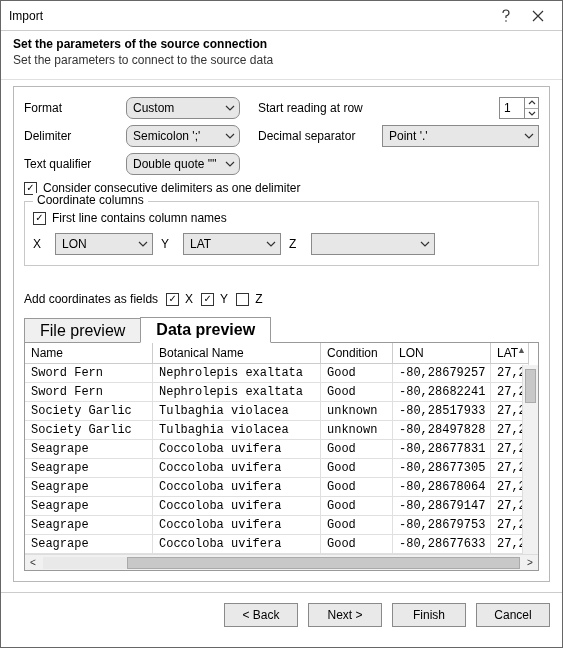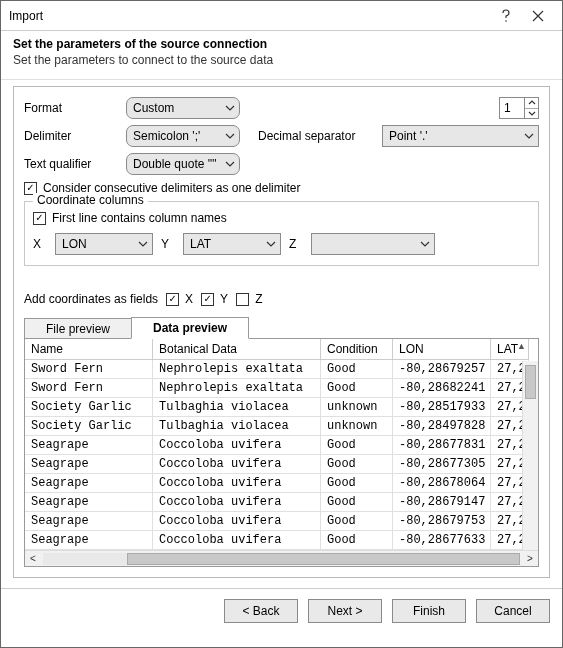--- a/index.html
+++ b/index.html
@@ -31,21 +31,21 @@
   .numbox .spin div { flex: 1; display: flex; align-items: center; justify-content: center; }
   .numbox .spin div:first-child { border-bottom: 1px solid #aaa; }
   .chk { display: inline-flex; align-items: center; gap: 6px; }
   .chk .box { width: 13px; height: 13px; border: 1px solid #333; background: #fff; display: flex; align-items: center; justify-content: center; font-size: 10px; line-height: 1; }
   .group { border: 1px solid #c8c8c8; margin-top: 6px; padding: 8px 16px 10px 8px; position: relative; }
   .group-legend { position: absolute; top: -9px; left: 8px; background: #fff; padding: 0 4px; font-size: 12px; }
   .xyzrow { display: flex; align-items: center; gap: 8px; margin-top: 8px; }
   .minilbl { width: 14px; text-align: left; }
   .addcoords { display: flex; align-items: center; gap: 8px; margin-top: 26px; }
   .tabs { display: flex; align-items: flex-end; margin-top: 10px; position: relative; top: 1px; }
-  .tab { border: 1px solid #999; border-bottom: none; padding: 3px 21px; background: #f0f0f0; font-size: 12px; cursor: default; }
+  .tab { border: 1px solid #999; border-bottom: none; padding: 3px 15px; background: #f0f0f0; font-size: 16px; cursor: default; }
   .tab + .tab { margin-left: -1px; }
   .tab.active { background: #fff; font-weight: 600; position: relative; z-index: 2; border-bottom: 1px solid #fff; }
   .table-wrap { border: 1px solid #999; background: #fff; position: relative; }
   .grid { display: grid; grid-template-columns: 128px 168px 72px 98px 38px; font-family: Consolas, "Courier New", monospace; font-size: 12px; }
   .grid .hdr { background: #fff; font-family: "Segoe UI", Tahoma, Arial, sans-serif; font-size: 12px; font-weight: 400; border-right: 1px solid #ccc; border-bottom: 1px solid #ccc; padding: 3px 6px; position: relative; }
   .grid .hdr.last::after { content: "▲"; position: absolute; right: 2px; top: 2px; font-size: 9px; color: #555; }
   .grid .cell { border-right: 1px solid #e0e0e0; border-bottom: 1px solid #e0e0e0; padding: 2px 6px; white-space: nowrap; overflow: hidden; }
   .scrollbar-v { position: absolute; right: 0; top: 22px; bottom: 16px; width: 16px; background: #f1f1f1; border-left: 1px solid #ddd; }
   .scrollbar-v .thumb { position: absolute; left: 2px; right: 2px; top: 4px; height: 34px; background: #c8c8c8; border: 1px solid #aaa; }
   .scrollbar-h { height: 16px; background: #f1f1f1; border-top: 1px solid #ddd; display: flex; align-items: center; }
@@ -87,20 +87,21 @@
     <div class="lbl">Format</div>
     <div class="selectlike w114">
       <span class="val">Custom</span>
       <span class="chev">
           <svg width="10" height="6" viewBox="0 0 10 6">
             <path class="s" d="M1 1 L5 5 L9 1"></path>
           </svg>
         </span>
     </div>
     <div class="gap"></div>
+    <div class="lbl2">Start reading at row</div>
     <div style="flex:1"></div>
     <div class="numbox">
       <span class="val">1</span>
       <span class="spin">
         <div>
             <svg width="8" height="5" viewBox="0 0 8 5">
               <path d="M1 4 L4 1 L7 4" class="s"></path>
             </svg>
           </div>
         <div>
@@ -207,21 +208,21 @@
   </div>
 
   <div class="tabs">
     <div class="tab">File preview</div>
     <div class="tab active">Data preview</div>
   </div>
 
   <div class="table-wrap">
     <div class="grid" id="grid">
         <div class="hdr">Name</div>
-        <div class="hdr">Botanical Data</div>
+        <div class="hdr">Botanical Name</div>
         <div class="hdr">Condition</div>
         <div class="hdr">LON</div>
         <div class="hdr last">LAT</div>
         <div class="cell">Sword Fern</div>
         <div class="cell">Nephrolepis exaltata</div>
         <div class="cell">Good</div>
         <div class="cell">-80,28679257</div>
         <div class="cell">27,27</div>
         <div class="cell">Sword Fern</div>
         <div class="cell">Nephrolepis exaltata</div>

